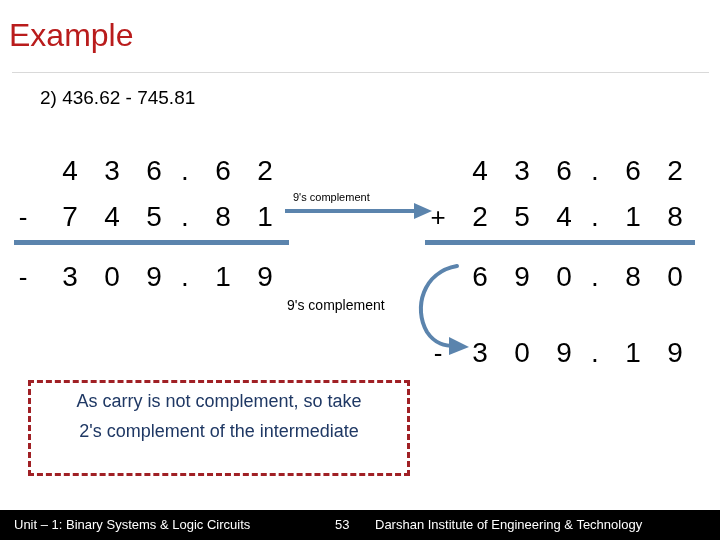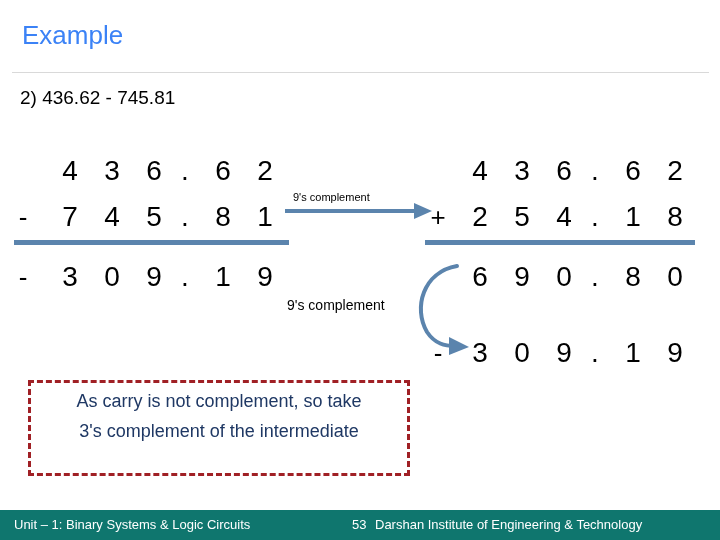--- a/index.html
+++ b/index.html
@@ -12,42 +12,42 @@
     height: 540px;
     position: relative;
     overflow: hidden;
     font-family: "Liberation Sans", sans-serif;
     color: #000000;
   }
 
   
   #slide-title {
     position: absolute;
-    left: 22px;
+    left: 9px;
     top: 12px;
-    font-size: 26px;
+    font-size: 32px;
     line-height: 46px;
     font-weight: 400;
-    color: #3b82f6;
+    color: #b91c1c;
     letter-spacing: 0px;
     white-space: nowrap;
   }
   #title-rule {
     position: absolute;
     left: 12px;
     top: 72px;
     width: 697px;
     height: 1px;
     background: #d9d9d9;
   }
 
   
   #problem-line {
     position: absolute;
-    left: 20px;
+    left: 40px;
     top: 86px;
     font-size: 19px;
     line-height: 24px;
     color: #000000;
     white-space: nowrap;
   }
 
   
   .calc-block {
     position: absolute;
@@ -111,31 +111,31 @@
   }
   #note-inner { padding-top: 3px; }
 
   
   #footer-bar {
     position: absolute;
     left: 0;
     top: 510px;
     width: 720px;
     height: 30px;
-    background: #0f766e;
+    background: #000000;
   }
   .footer-text {
     position: absolute;
     font-size: 13px;
     line-height: 30px;
     color: #ffffff;
     white-space: nowrap;
   }
   #footer-unit { left: 14px; top: 0; }
-  #footer-page { left: 335px; top: 0; margin-left: 17px; }
+  #footer-page { left: 335px; top: 0; }
   #footer-inst { left: 375px; top: 0; }
 </style>
 </head>
 <body>
 
 <div id="slide-title">Example</div>
 <div id="title-rule"></div>
 
 <div id="problem-line">2) 436.62 - 745.81</div>
 
@@ -231,21 +231,21 @@
 <div id="annot-label-2" class="annot-label">9's complement</div>
 
 <svg id="arrow-curved" width="70" height="98" viewBox="0 0 70 98">
   <path d="M 52 8 C 18 14, 8 50, 22 74 C 30 86, 40 88, 50 88" stroke="#5b84ad" stroke-width="4" fill="none" stroke-linecap="round"></path>
   <polygon points="44,79 64,89 44,97" fill="#5b84ad"></polygon>
 </svg>
 
 <div id="note-box">
   <div id="note-inner">
     <div class="note-line">As carry is not complement, so take</div>
-    <div class="note-line">3's complement of the intermediate</div>
+    <div class="note-line">2's complement of the intermediate</div>
   </div>
 </div>
 
 <div id="footer-bar">
   <div id="footer-unit" class="footer-text">Unit – 1: Binary Systems &amp; Logic Circuits</div>
   <div id="footer-page" class="footer-text">53</div>
   <div id="footer-inst" class="footer-text">Darshan Institute of Engineering &amp; Technology</div>
 </div>
 
 </body></html>

